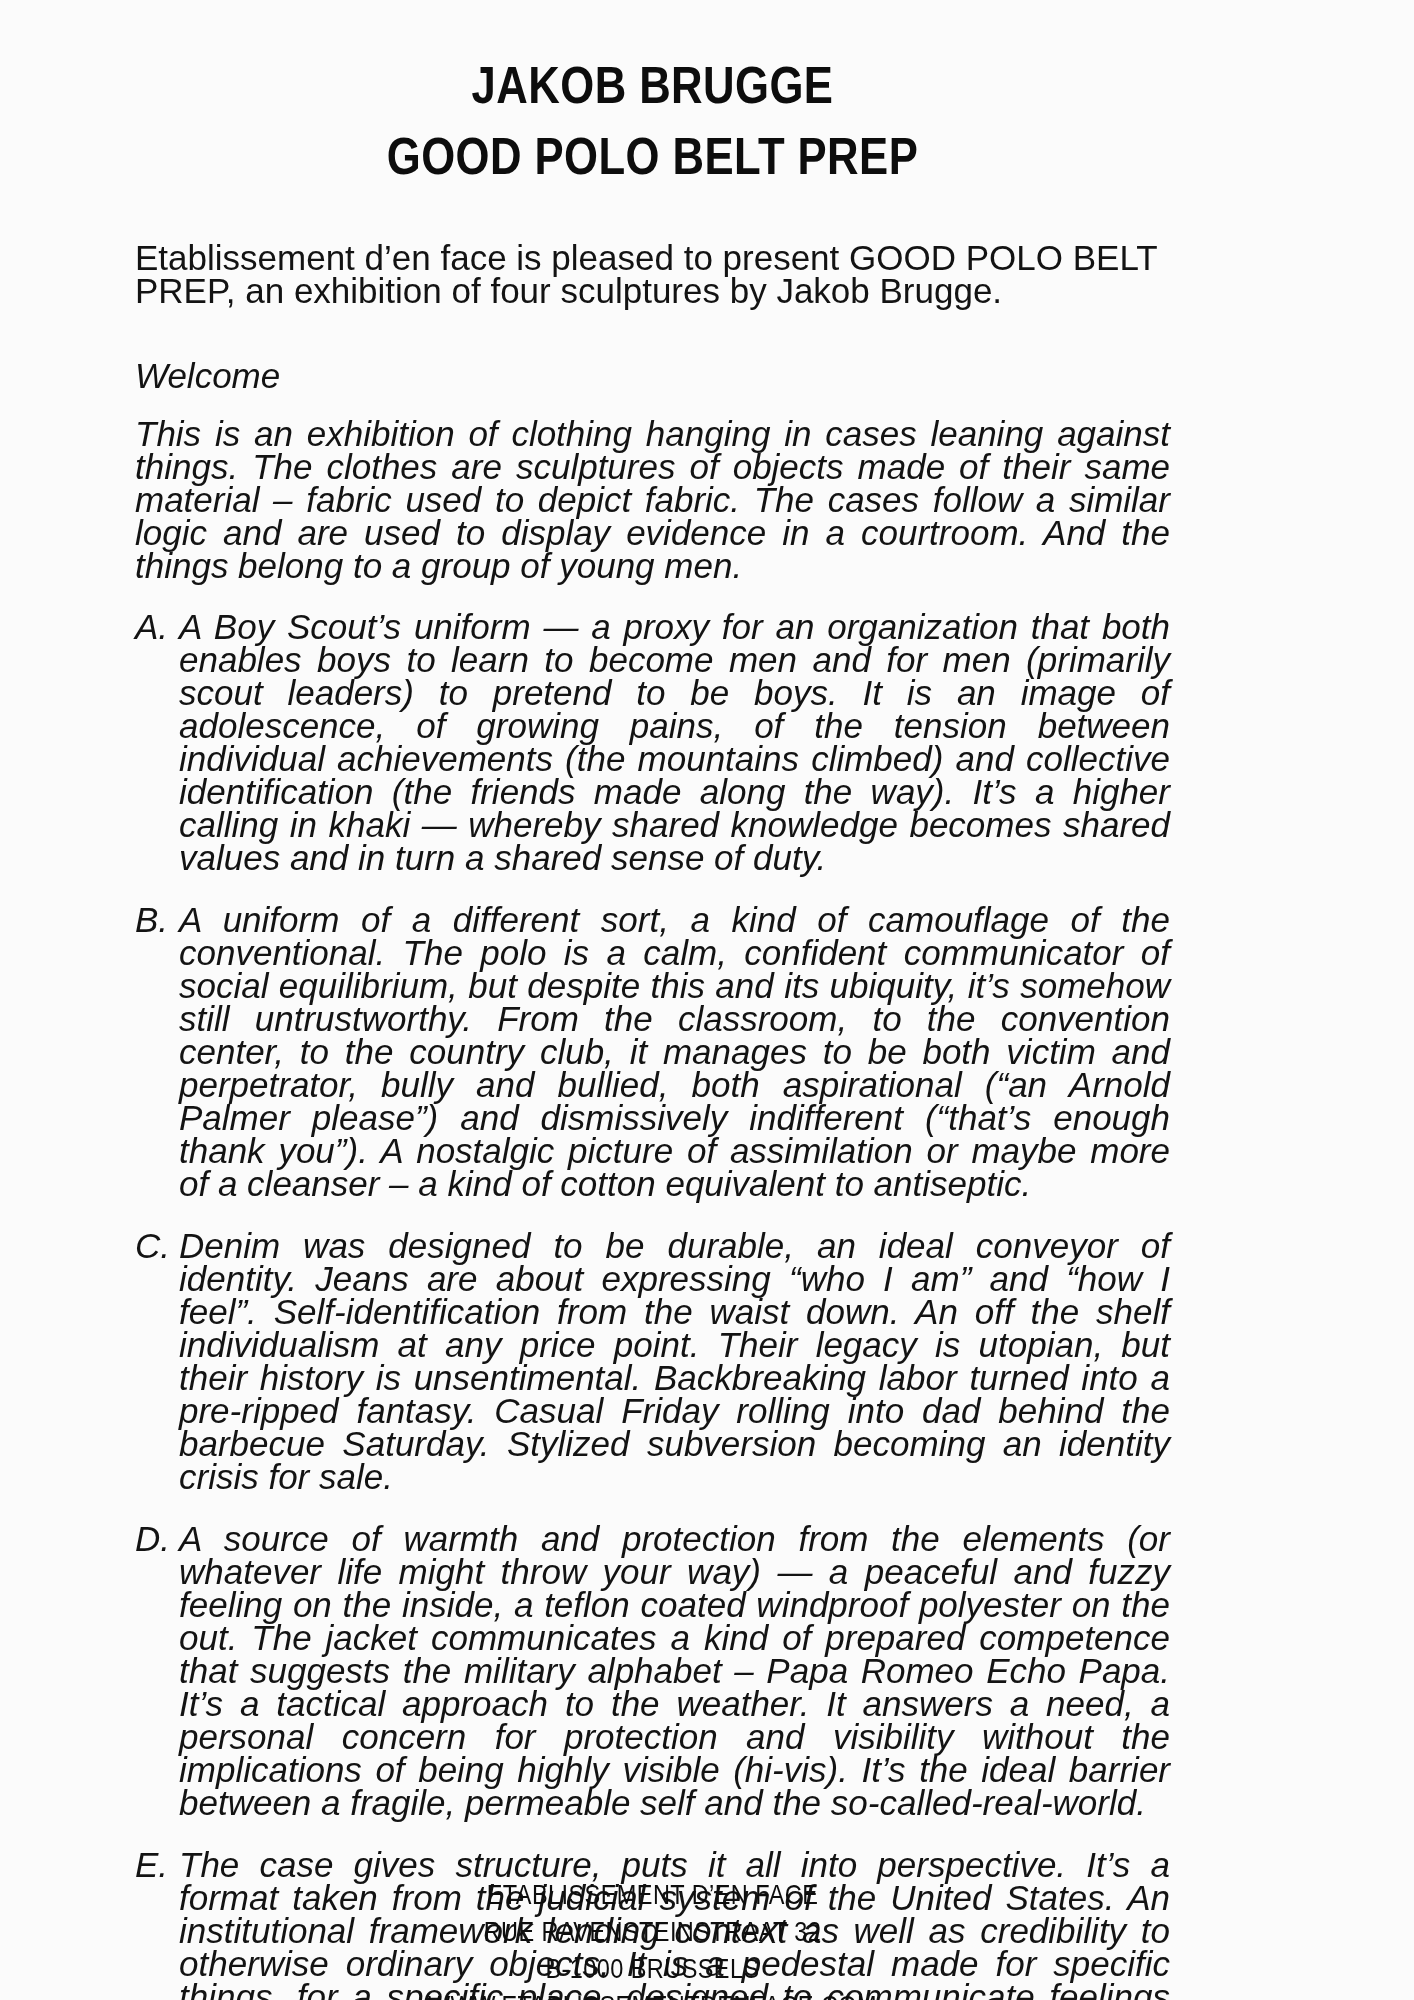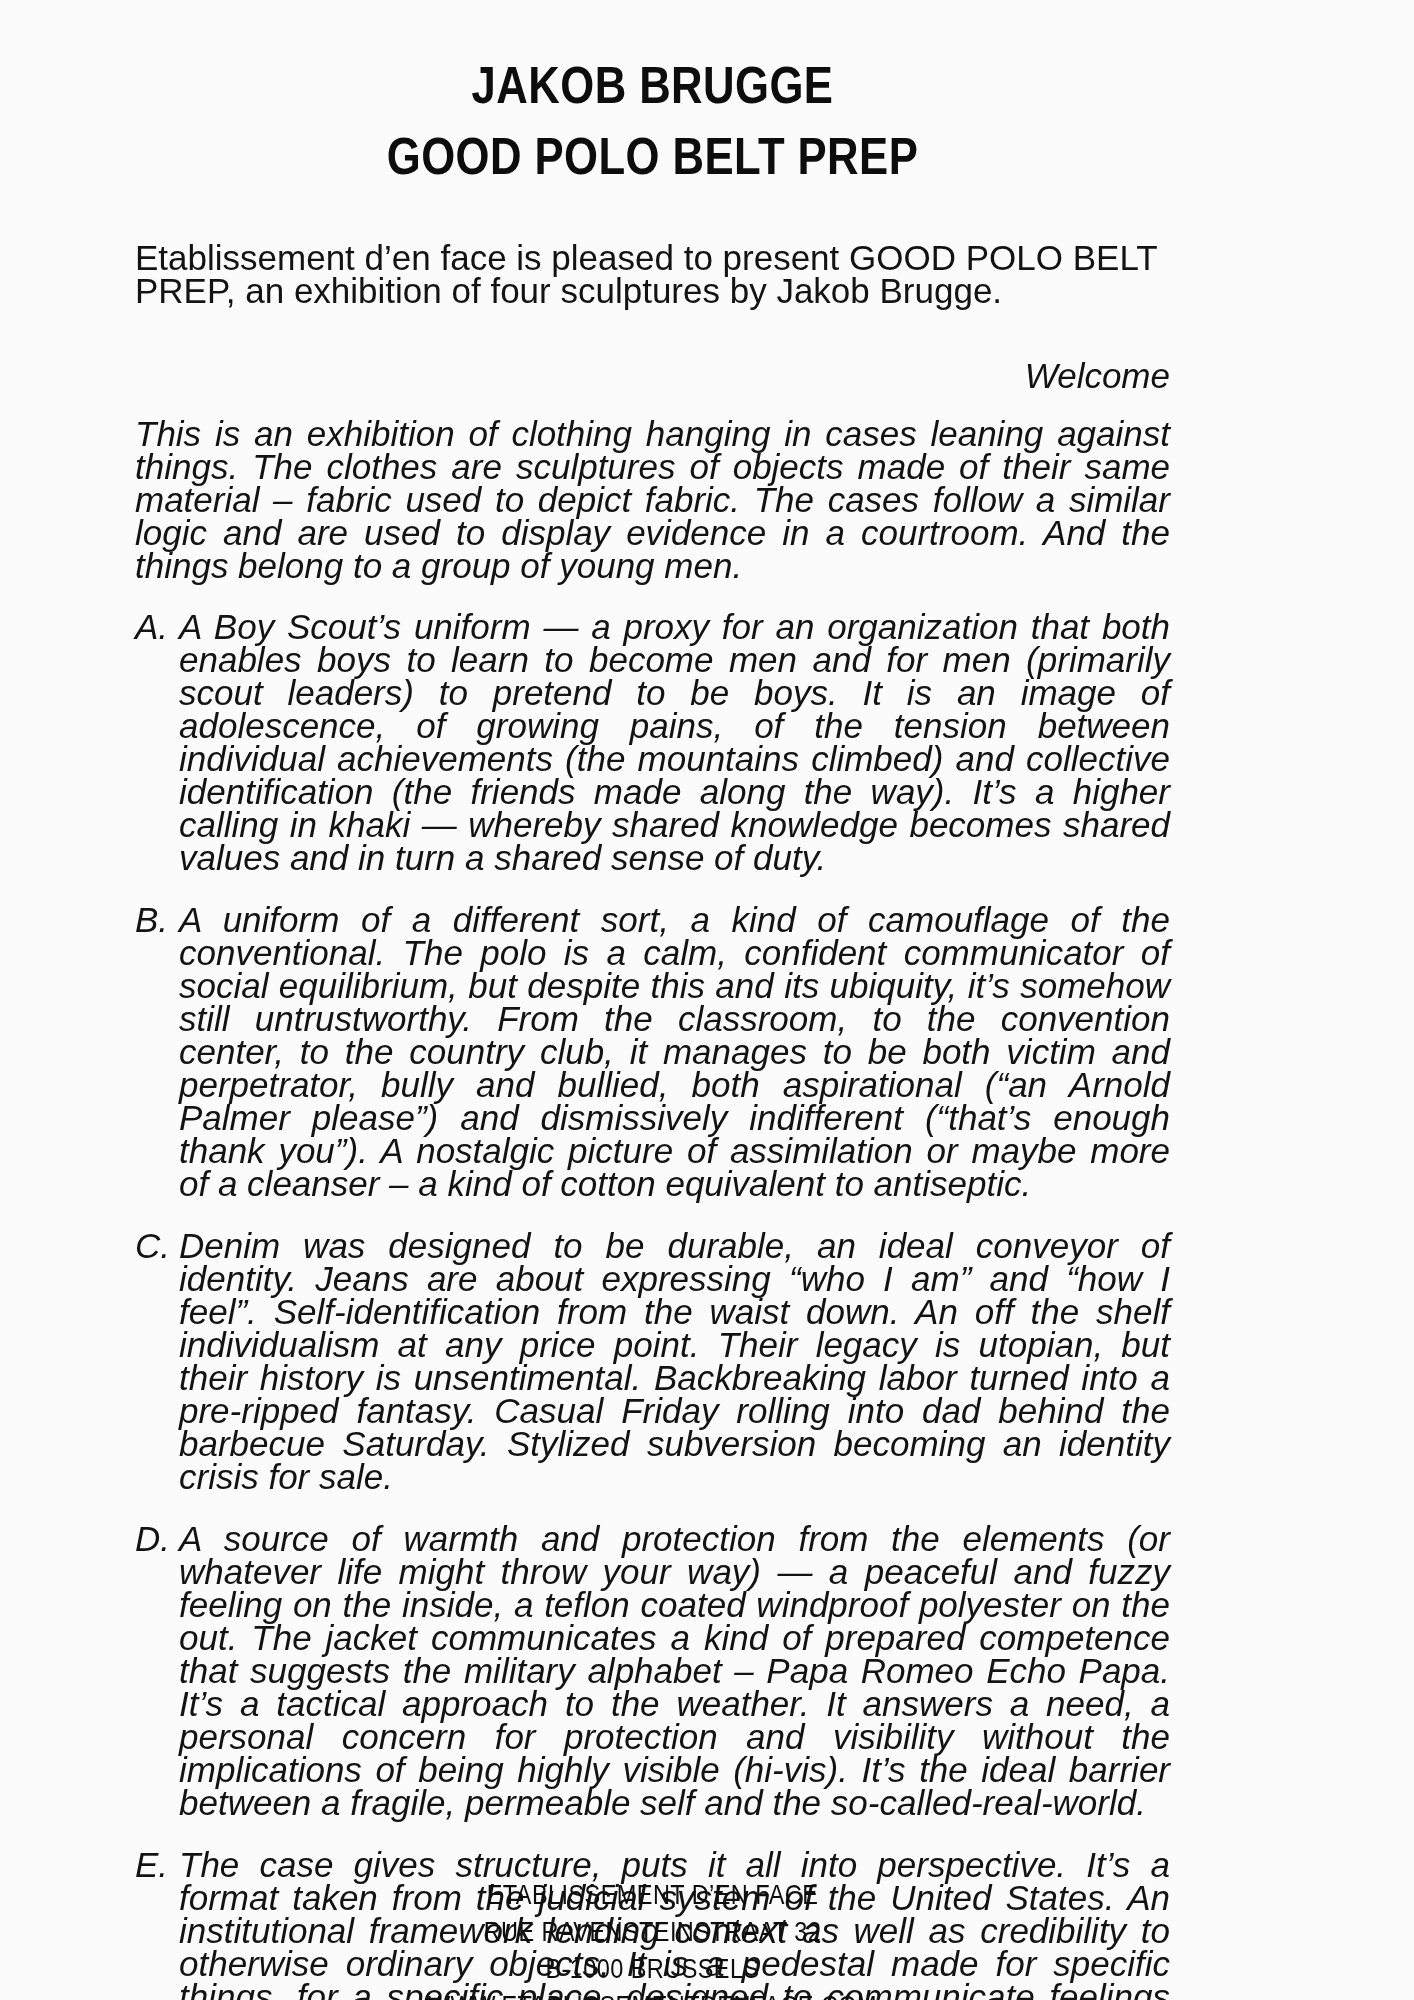--- a/index.html
+++ b/index.html
@@ -48,21 +48,20 @@
     font-size: 35px;
     line-height: 33px;
   }
   p.intro-paragraph {
     margin: 58px 0 0 0;
     text-align: left;
   }
   p.welcome-heading {
     margin: 52px 0 7px 0;
     font-style: italic;
-    text-align: right;
   }
   p.overview-paragraph {
     margin: 25px 0 0 0;
     font-style: italic;
     text-align: justify;
   }
   .lettered-list {
     margin-top: 28px;
   }
   .lettered-item {

